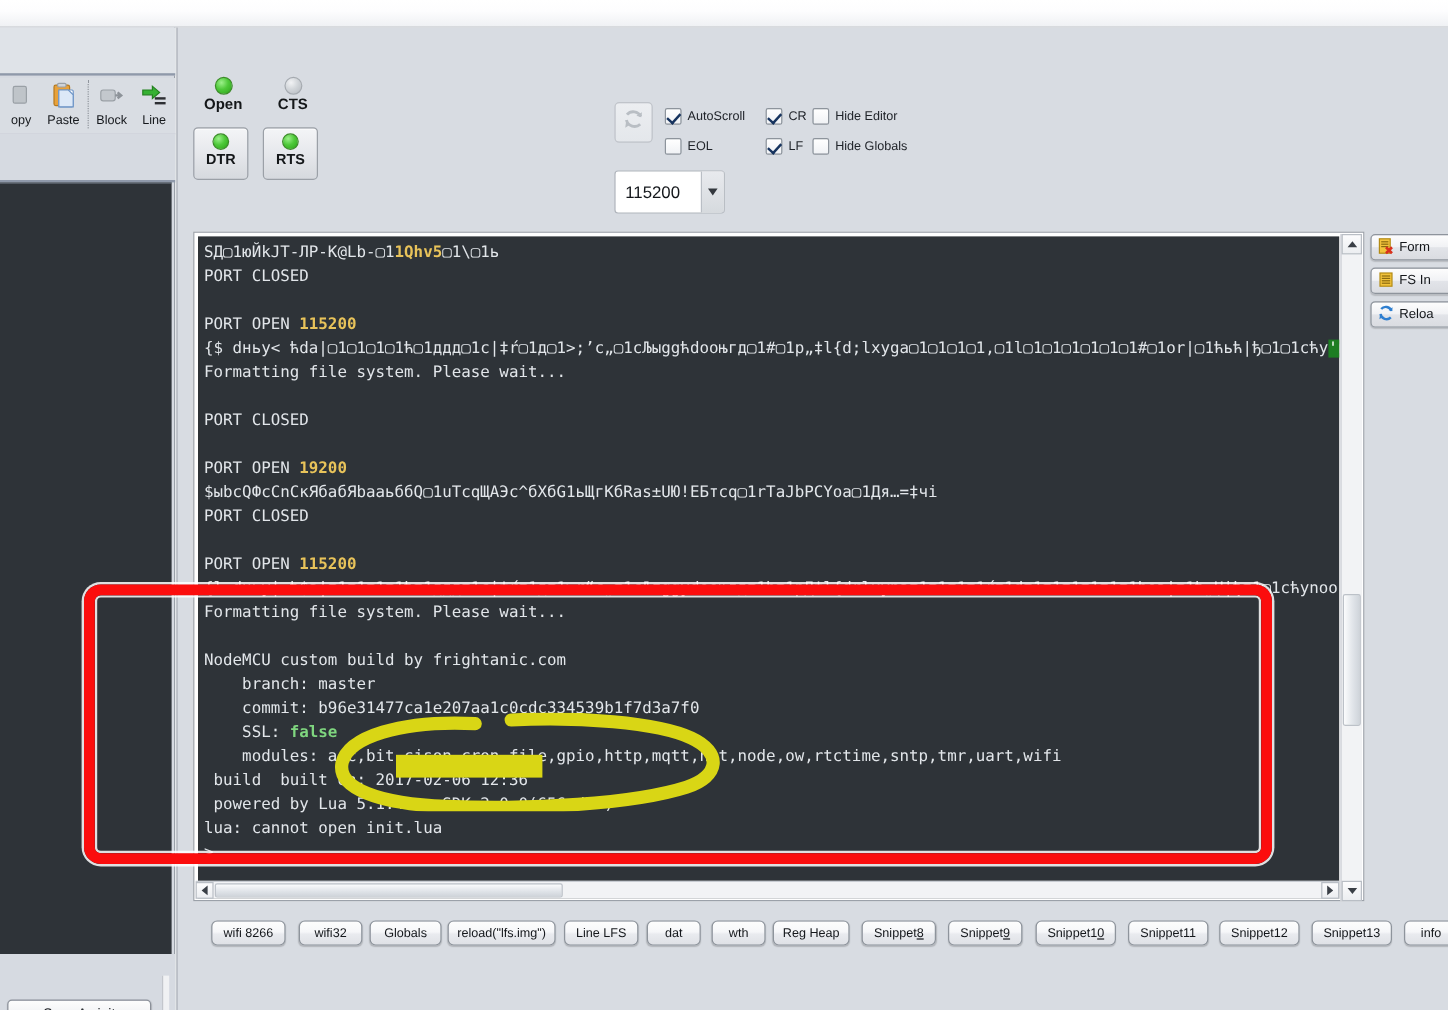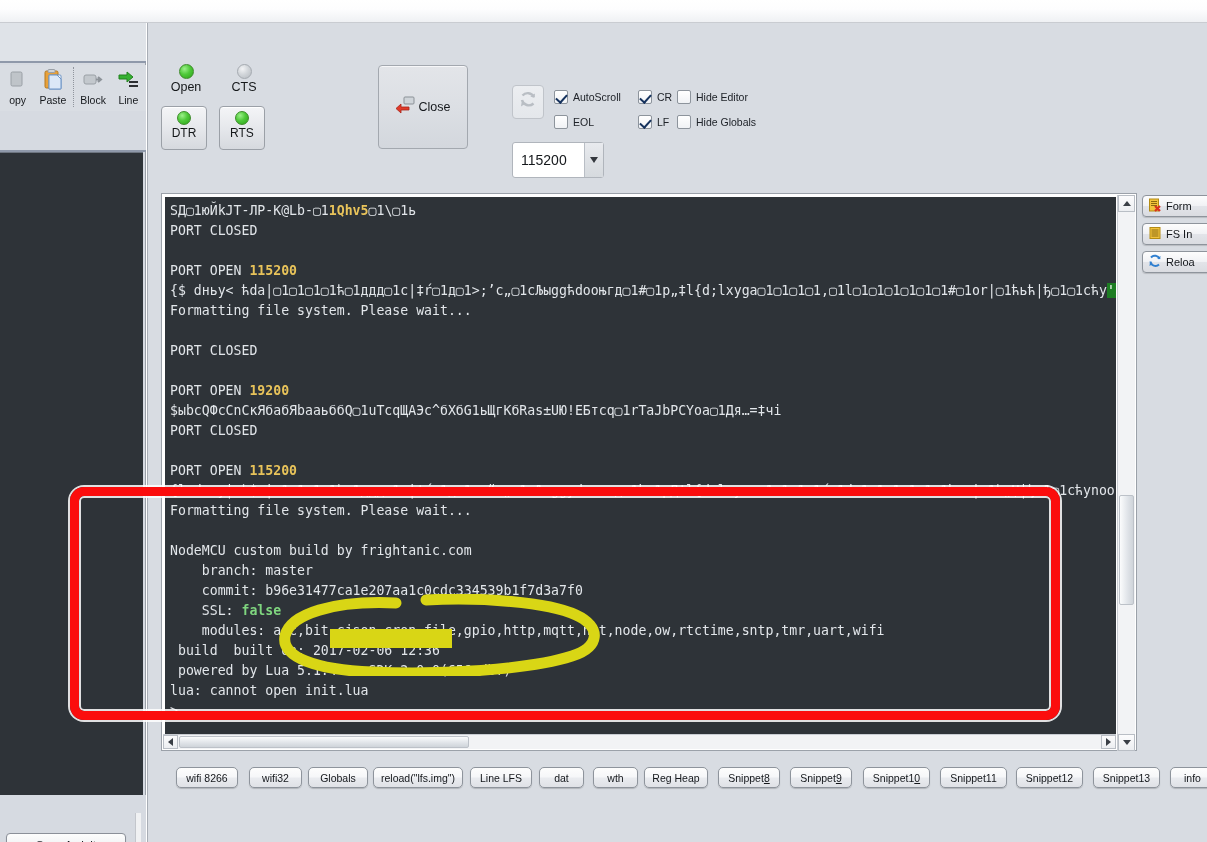--- a/index.html
+++ b/index.html
@@ -114,21 +114,21 @@
     border: 1px solid #8c9196;
   }
   .led.green {
     background: radial-gradient(circle at 35% 30%, #9cf08a 0%, #4fc93a 45%, #2aa317 100%);
     border-color: #3d8c2a;
   }
   .led.grey {
     background: radial-gradient(circle at 35% 30%, #f2f3f5 0%, #d2d6da 45%, #b4b9bf 100%);
     border-color: #a5aab0;
   }
-  .led-label { font-size: 12.5px; color: #141719; }
+  .led-label { font-size: 12.5px; color: #141719; font-weight: bold; }
   .tog-btn {
     position: absolute; width: 46px; height: 44px;
     border: 1px solid #9ba0a7; border-radius: 4px;
     background: linear-gradient(to bottom, #f4f5f7 0%, #e6e8ec 50%, #d6d9de 100%);
     text-align: center; padding-top: 4px;
     box-shadow: inset 0 1px 0 #ffffff;
   }
   .tog-btn .led { width: 14px; height: 14px; }
   .tog-btn .led-label { font-size: 12px; }
 
@@ -384,29 +384,20 @@
       <div class="tog-btn" style="left:3px; top:42px;">
         <div class="led green"></div>
         <div class="led-label">DTR</div>
       </div>
       <div class="tog-btn" style="left:61px; top:42px;">
         <div class="led green"></div>
         <div class="led-label">RTS</div>
       </div>
     </div>
 
-    <div class="close-btn">
-      <span>
-        <svg width="20" height="18" viewBox="0 0 20 18">
-          <rect x="8" y="1" width="10" height="7" rx="1" fill="#cfd4d9" stroke="#8b9197"></rect>
-          <path d="M13 11 h-8 v-3 l-5 4.5 5 4.5 v-3 h8 z" fill="#e03a2a" stroke="#a82318" stroke-width="0.8"></path>
-        </svg>
-      </span>
-      <span class="cb-label">Close</span>
-    </div>
 
     <div class="refresh-btn">
       <span>
         <svg width="20" height="20" viewBox="0 0 20 20">
           <path d="M16 7 A7 7 0 0 0 4.5 5.5" fill="none" stroke="#b9bec4" stroke-width="2.4"></path>
           <path d="M4 10 A7 7 0 0 0 15.5 13.5" fill="none" stroke="#b9bec4" stroke-width="2.4"></path>
           <path d="M17 3.5 l-0.6 4.2 -4.1 -1.2 z" fill="#b9bec4"></path>
           <path d="M3 16.5 l0.6 -4.2 4.1 1.2 z" fill="#b9bec4"></path>
         </svg>
       </span>

